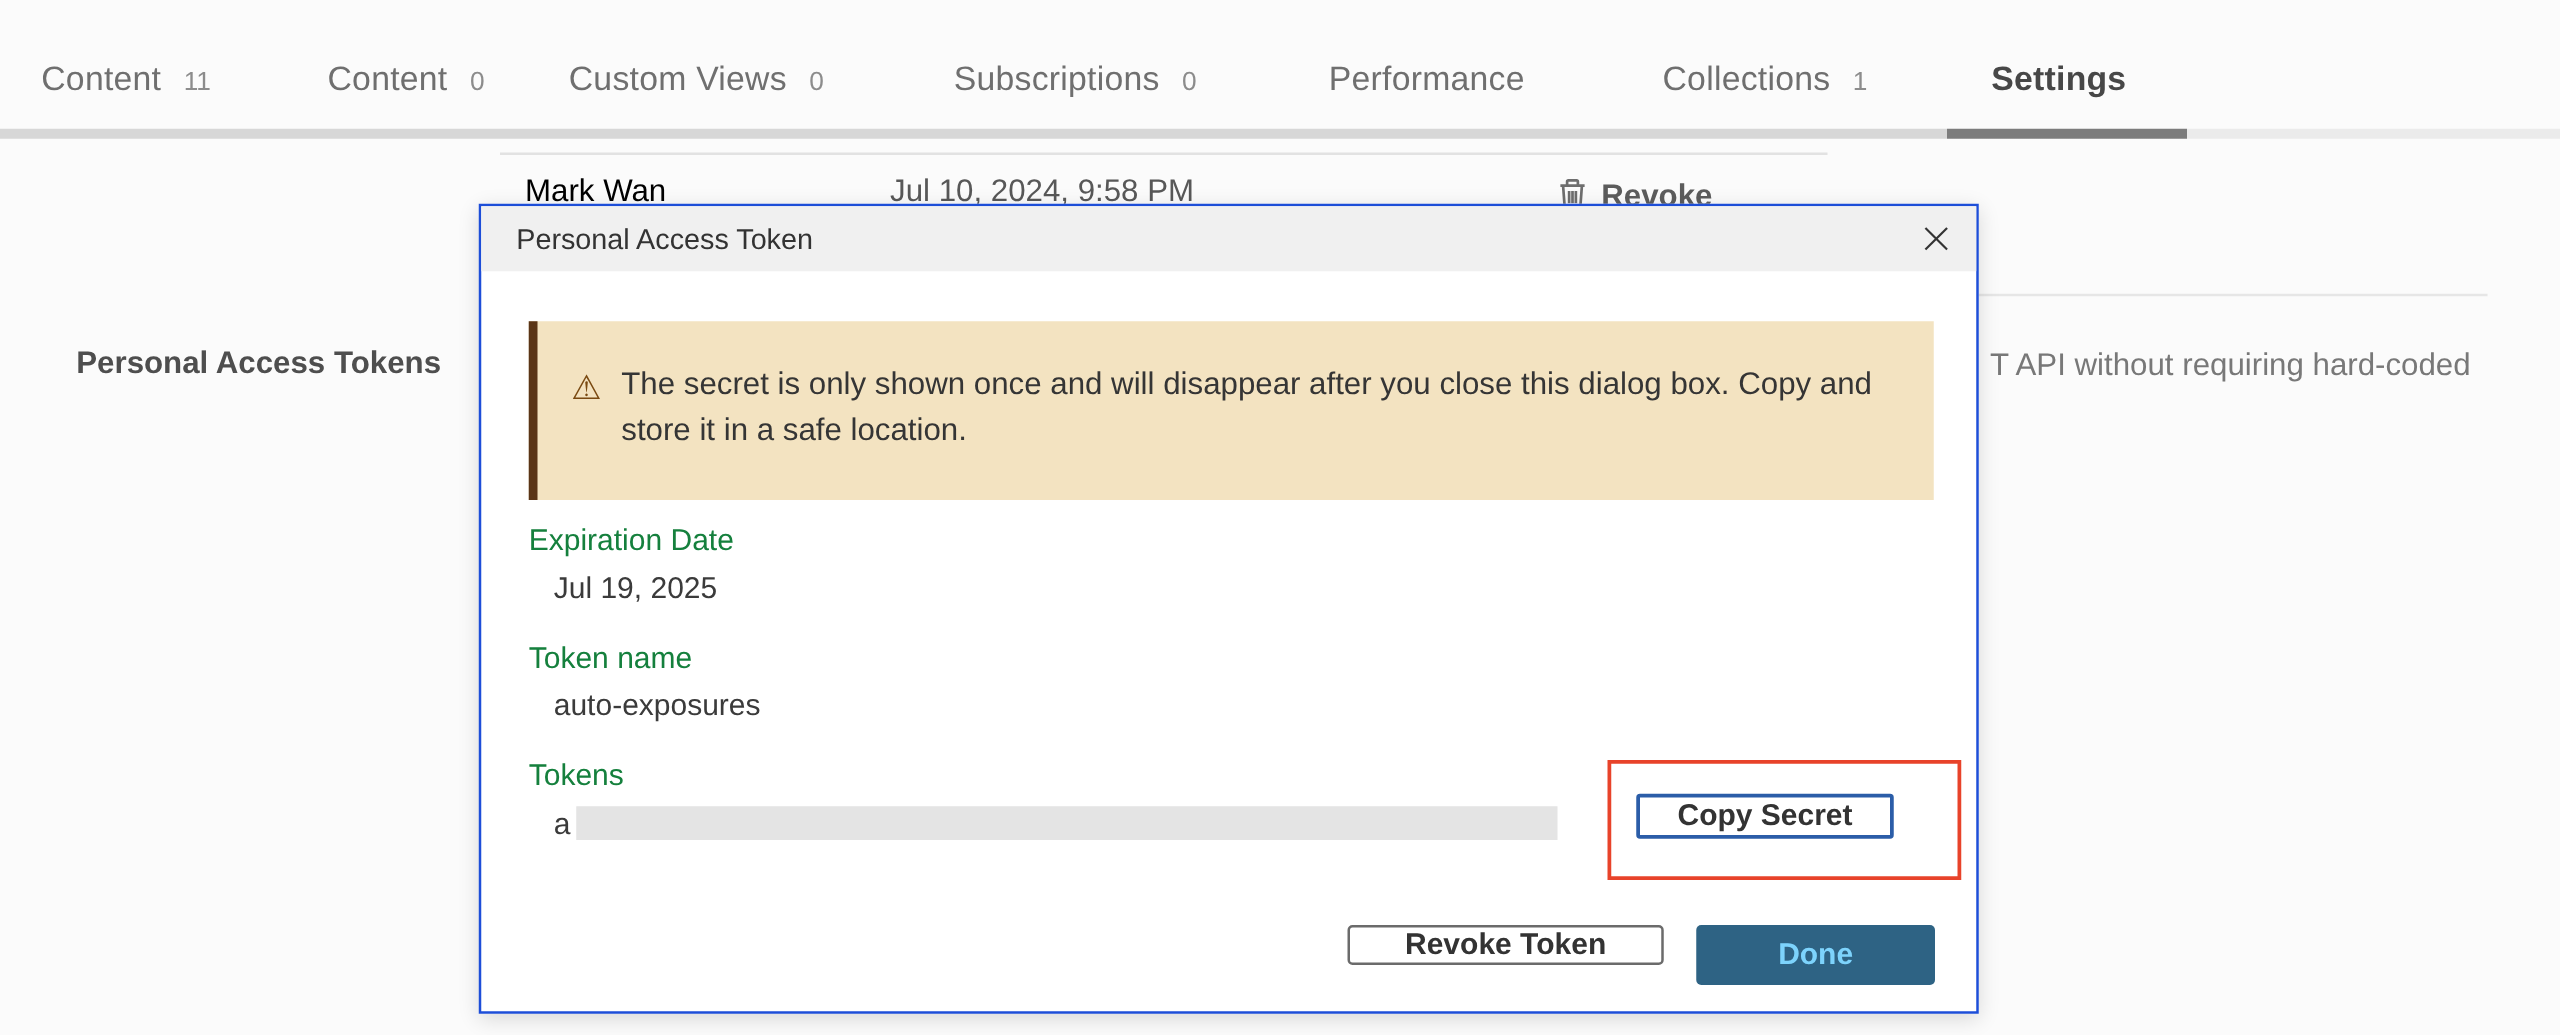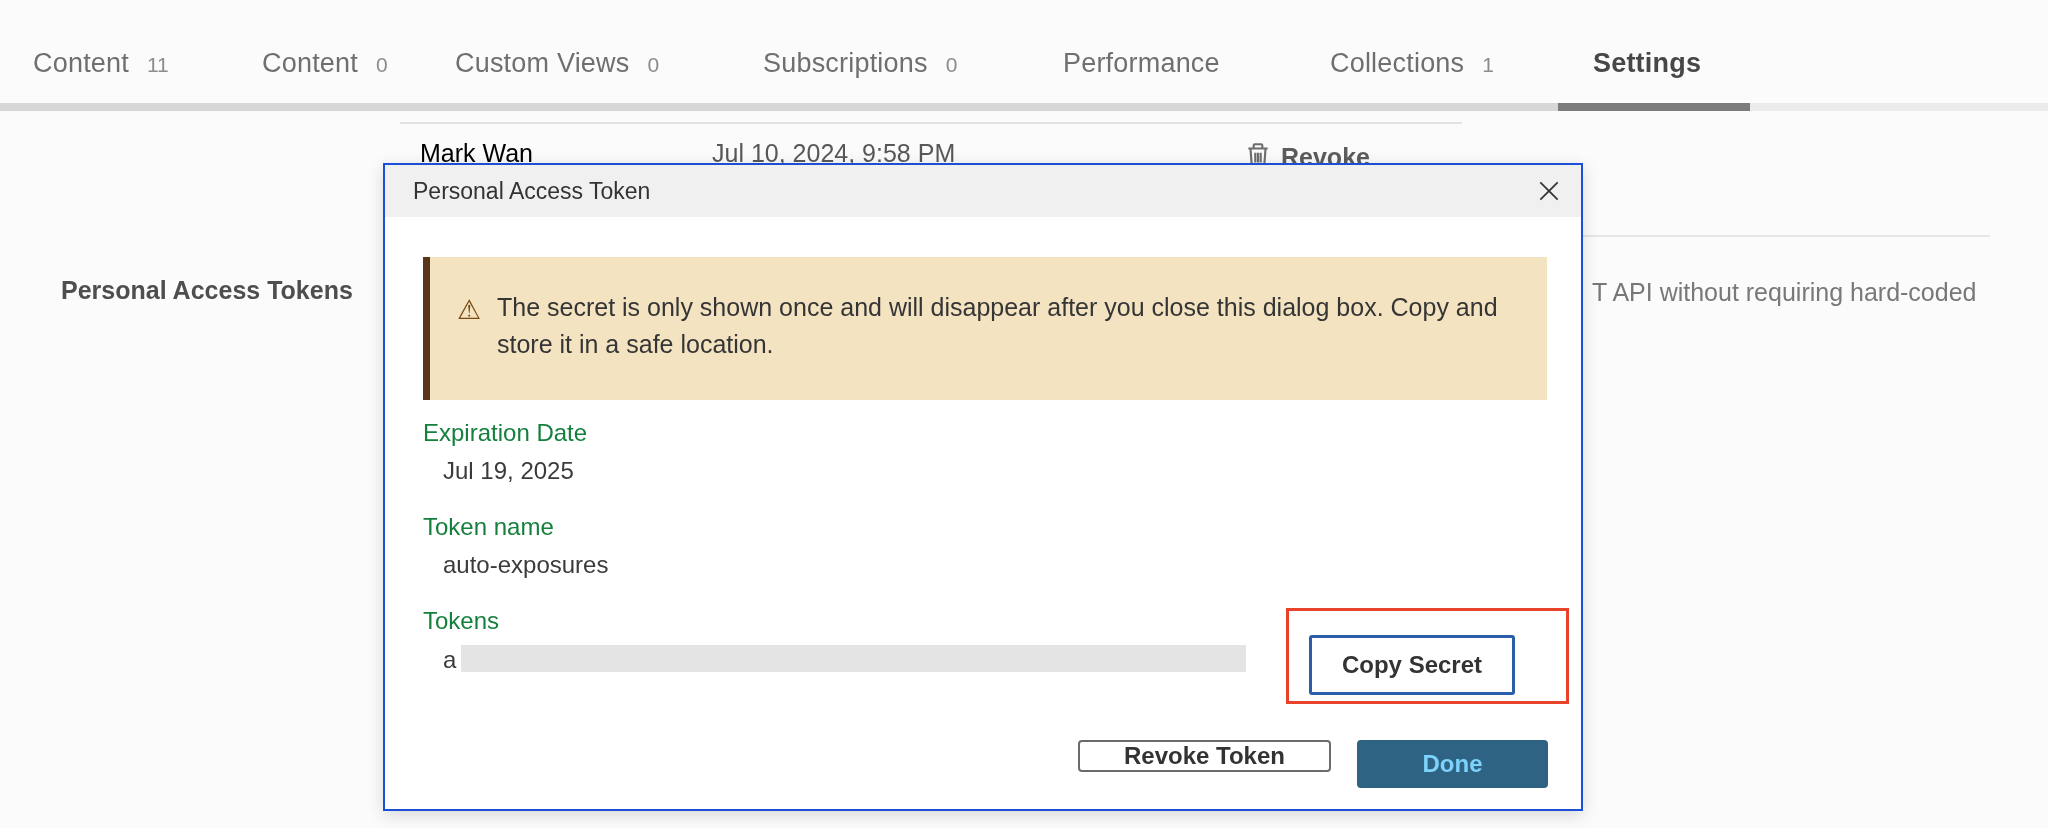--- a/index.html
+++ b/index.html
@@ -48,21 +48,21 @@
   .field-label { position:absolute; left:38px; font-size:24px; color:#15803d; }
   .field-value { position:absolute; left:58px; font-size:24px; color:#3b3b3b; }
   .f-exp-label   { top:254px; }
   .f-exp-value   { top:292px; }
   .f-name-label  { top:348px; }
   .f-name-value  { top:386px; }
   .f-secret-label{ top:442px; }
   .f-secret-value{ top:481px; }
   .secret-bar { position:absolute; left:76px; top:480px; width:785px; height:27px; background:#e4e4e4; }
 
-  .copy-btn { position:absolute; left:924px; top:470px; width:206px; height:60px;
+  .copy-btn { position:absolute; left:924px; top:470px; width:206px; height:36px;
     background:#ffffff; border:3px solid var(--accent-blue,#2b5da8); border-radius:3px;
     font-family:inherit; font-size:24px; font-weight:700; color:#333; cursor:pointer; }
   .annotation { position:absolute; left:901px; top:443px; width:283px; height:96px;
     border:3px solid var(--annotation-red,#e8432a); pointer-events:none; }
 
   .revoke-btn { position:absolute; left:693px; top:575px; width:253px; height:32px;
     background:#ffffff; border:2px solid #6b6b6b; border-radius:4px;
     font-family:inherit; font-size:24px; font-weight:700; color:#333; cursor:pointer; }
   .done-btn { position:absolute; left:972px; top:575px; width:191px; height:48px;
     background:var(--done-bg,#2e6384); border:none; border-radius:4px;

